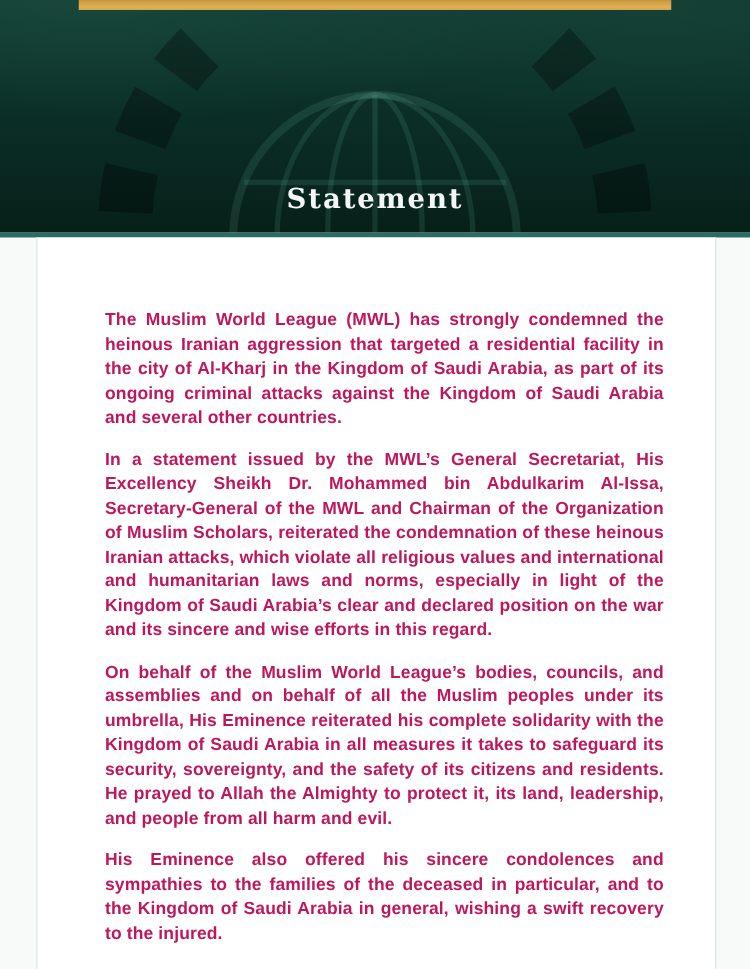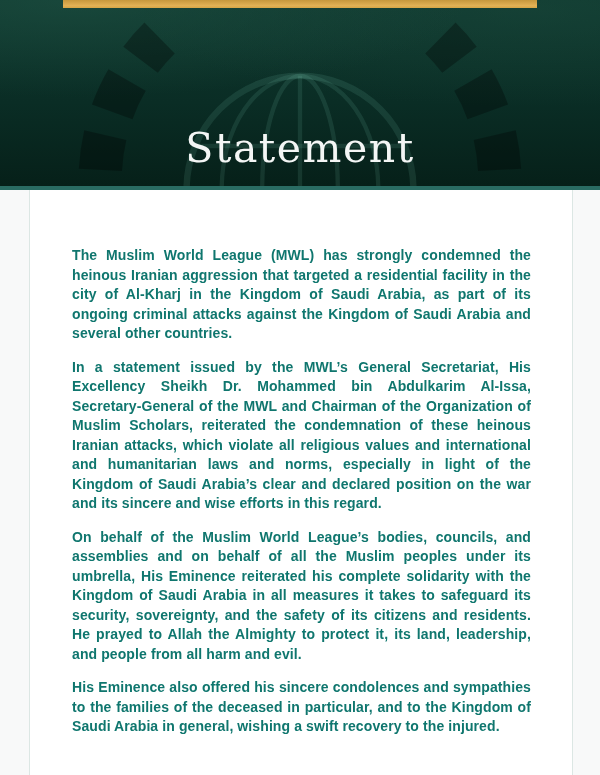--- a/index.html
+++ b/index.html
@@ -38,22 +38,22 @@
     position: absolute;
     left: 50%; top: -70px;
     transform: translateX(-50%);
     width: 540px; height: 594px;
     pointer-events: none;
   }
   .page-title {
     position: relative;
     margin: 0 0 14px 0;
     font-family: "DejaVu Serif", serif;
-    font-weight: 400;
-    font-size: 41px;
+    font-weight: 700;
+    font-size: 22px;
     letter-spacing: 1.5px;
     color: #f4f6f5;
   }
   .header-underline {
     height: 4px;
     background: #2a6c63;
   }
 
   
   .card {
@@ -69,27 +69,27 @@
   }
   .dateline {
     margin: 0 0 22px 0;
     font-family: "Liberation Serif", serif;
     font-weight: 700;
     font-size: 19px;
     letter-spacing: 0.4px;
     color: #26262a;
   }
   .card p {
-    margin: 0 0 14px 4px;
+    margin: 0 0 14px 16px;
     font-family: "Liberation Sans", sans-serif;
     font-weight: 700;
     font-size: 14px;
     line-height: 19.5px;
     letter-spacing: 0.1px;
-    color: #0f766e;
+    color: #be185d;
     text-align: justify;
   }
 </style>
 </head>
 <body>
 
 <svg width="0" height="0" style="position:absolute" aria-hidden="true">
   <defs>
     <g id="mwl-emblem-shape" fill="none" stroke="currentColor">
 

